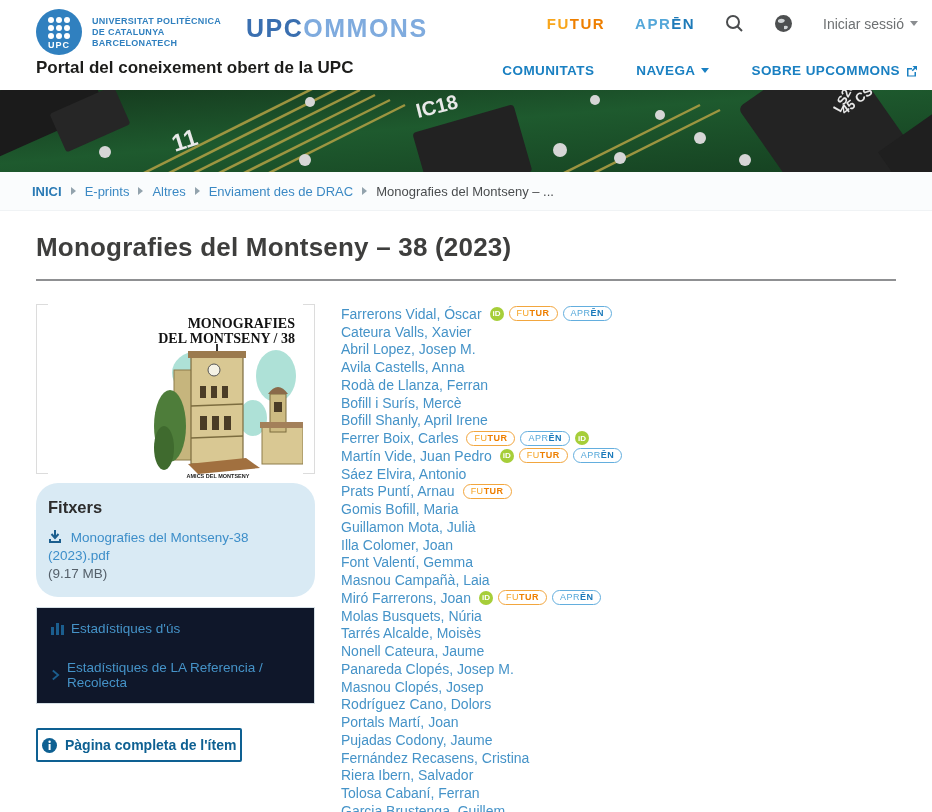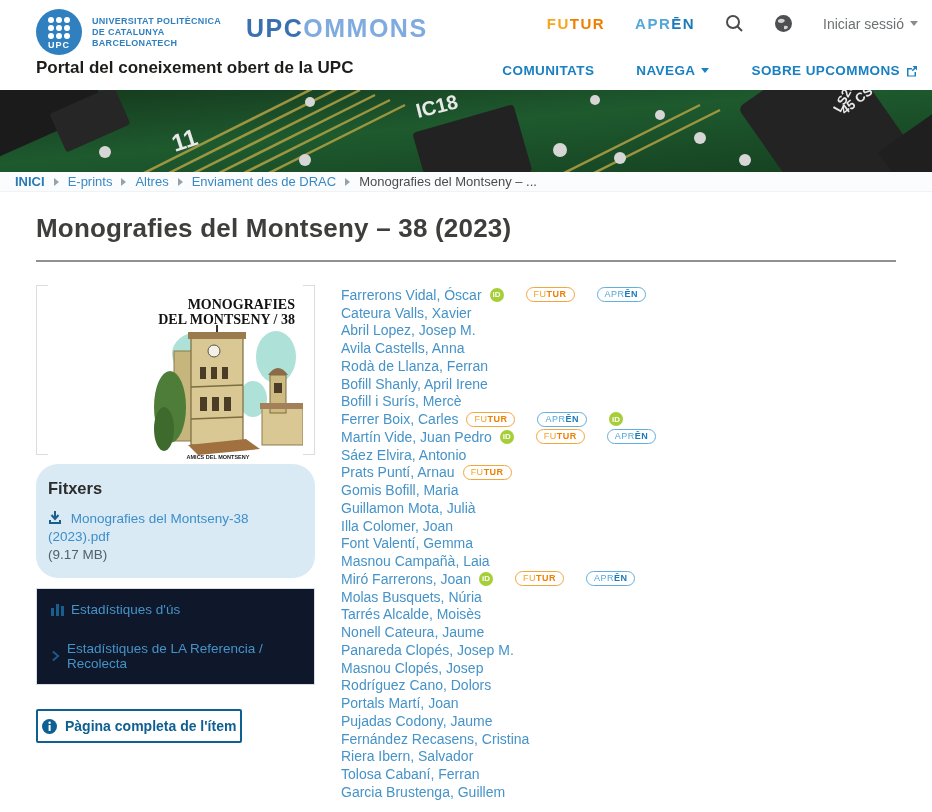--- a/index.html
+++ b/index.html
@@ -32,22 +32,22 @@
   .nav-main { position:absolute; right:14px; top:63px; display:flex; align-items:center; gap:42px; }
   .nav-link { color:#1a80c2; font-size:13.5px; font-weight:bold; letter-spacing:.4px;
     display:flex; align-items:center; gap:6px; cursor:pointer; }
   .caret-blue { border-top-color:#1a80c2; }
 
   
   .hero { height:82px; position:relative; overflow:hidden; }
   .hero svg { display:block; }
 
   
-  .breadcrumb-bar { height:20px; background:#fafcfd; border-bottom:1px solid #f0f3f5;
-    display:flex; align-items:center; padding-left:15px; font-size:13px; }
+  .breadcrumb-bar { height:39px; background:#fafcfd; border-bottom:1px solid #f0f3f5;
+    display:flex; align-items:center; padding-left:32px; font-size:13px; }
   .crumb { color:#3b89c4; cursor:pointer; }
   .crumb-first { font-weight:bold; color:#2a7ab5; }
   .crumb-sep { display:inline-block; width:0; height:0; border-top:4px solid transparent;
     border-bottom:4px solid transparent; border-left:5px solid #93a3ad; margin:0 9px; }
   .crumb-current { color:#4a4d4f; }
 
   
   .title-wrap { padding:21px 36px 0 36px; }
   .page-title { font-size:26px; color:#3e3e3d; font-weight:bold; letter-spacing:.2px; }
   .title-rule { border:none; border-top:2px solid #8f9092; margin-top:16px; }
@@ -72,21 +72,21 @@
   .stats-row + .stats-row { margin-top:24px; }
 
   .item-btn { margin-top:24px; display:inline-flex; align-items:center; gap:8px;
     border:2px solid #0e6092; background:#fff; padding:7px 4px; border-radius:2px;
     font-size:14px; font-weight:bold; color:#0e6092; cursor:pointer;
     font-family:"Liberation Sans", sans-serif; }
 
   
   .author-row { height:17.75px; display:flex; align-items:center; white-space:nowrap; }
   .author-link { color:#4593c8; font-size:14px; cursor:pointer; }
-  .badge-group { display:inline-flex; align-items:center; gap:22px; margin-left:8px; }
+  .badge-group { display:inline-flex; align-items:center; gap:5px; margin-left:8px; }
   .orcid-badge { width:14px; height:14px; border-radius:50%; background:#a6ce39; color:#fff;
     font-size:8px; font-weight:bold; display:inline-flex; align-items:center; justify-content:center;
     cursor:pointer; }
   .pill { display:inline-flex; align-items:center; border-radius:9px; padding:1px 7px;
     font-size:9px; letter-spacing:.5px; line-height:11px; cursor:pointer; background:#fff; }
   .pill-futur { border:1px solid #f2a63e; }
   .pill-futur .p1 { color:#f6a21f; } .pill-futur .p2 { color:#ee7f00; font-weight:bold; }
   .pill-apren { border:1px solid #63aede; }
   .pill-apren .p1 { color:#54a7d9; } .pill-apren .p2 { color:#1a79ba; font-weight:bold; }
 </style>
@@ -356,26 +356,26 @@
     <span class="author-link">Avila Castells, Anna</span>
 
   </div>
 
   <div class="author-row">
     <span class="author-link">Rodà de Llanza, Ferran</span>
 
   </div>
 
   <div class="author-row">
+    <span class="author-link">Bofill i Surís, Mercè</span>
+
+  </div>
+
+  <div class="author-row">
     <span class="author-link">Bofill Shanly, April Irene</span>
-
-  </div>
-
-  <div class="author-row">
-    <span class="author-link">Bofill i Surís, Mercè</span>
 
   </div>
 
   <div class="author-row">
     <span class="author-link">Ferrer Boix, Carles</span>
     <span class="badge-group">
           <span class="pill pill-futur">
             <span class="p1">FU</span>
             <span class="p2">TUR</span>
           </span>

